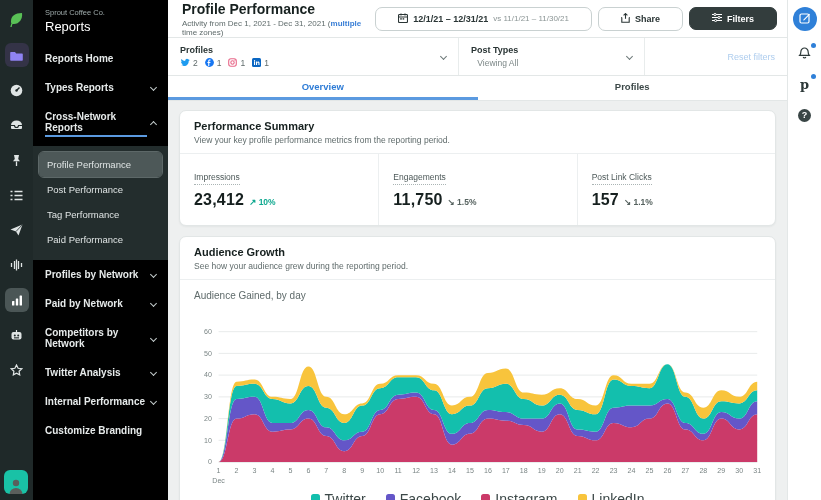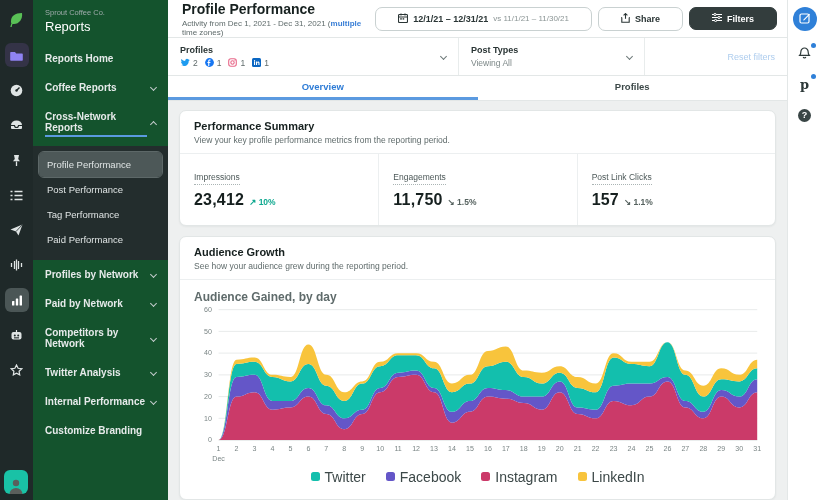--- a/index.html
+++ b/index.html
@@ -8,21 +8,21 @@
 
   
   .rail { width:33px; background:#1f2929; display:flex; flex-direction:column; align-items:center; padding-top:8px; gap:0; flex-shrink:0; position:relative; }
   .rail .ric { width:24px; height:24px; margin-bottom:11px; display:flex; align-items:center; justify-content:center; border-radius:6px; }
   .rail .ric svg { display:block; }
   .ric-active { background:#4b5656; border-radius:50%; }
   .ric-folder { background:#343347; }
   .rail .avatar { position:absolute; bottom:6px; left:4px; width:24px; height:24px; border-radius:6px; background:#19c2a6; overflow:hidden; display:flex; align-items:flex-end; justify-content:center; }
 
   
-  .sidebar { width:135px; background:#14532d; color:#e8ecec; flex-shrink:0; display:flex; flex-direction:column; font-size:10px; }
+  .sidebar { width:135px; background:#000000; color:#e8ecec; flex-shrink:0; display:flex; flex-direction:column; font-size:10px; }
   .sb-head { padding:8px 12px 10px; }
   .sb-org { font-size:7.5px; color:#9fabab; margin-bottom:2px; }
   .sb-title { font-size:13px; font-weight:normal; color:#fff; }
   .sb-item { display:flex; align-items:center; justify-content:space-between; padding:9px 12px; font-weight:bold; color:#e6eaea; cursor:pointer; }
   .sb-item .lbl.active-underline { border-bottom:2px solid #5b9ae0; padding-bottom:2px; }
   .sb-sub { background:#232d2d; padding:6px 6px 8px; }
   .sb-subitem { padding:7px 8px; font-size:9.5px; color:#dfe4e4; border-radius:5px; cursor:pointer; }
   .sb-subitem.sel { background:#4d5858; outline:1px solid #5d6868; }
   .chev { width:5px; height:5px; border-right:1.4px solid #c3cccc; border-bottom:1.4px solid #c3cccc; transform:rotate(45deg); display:inline-block; margin-left:4px; flex-shrink:0; }
   .chev.up { transform:rotate(-135deg); }
@@ -40,21 +40,21 @@
   .btn-dark { background:#333d3d; border-color:#333d3d; color:#fff; }
 
   .filterbar { background:#fff; border-bottom:1px solid #e3e7e7; display:flex; height:38px; flex-shrink:0; }
   .fb-sec { padding:5px 12px; display:flex; align-items:center; justify-content:space-between; border-right:1px solid #e8ecec; }
   .fb-profiles { width:47%; }
   .fb-posttypes { width:30%; }
   .fb-reset { flex:1; justify-content:flex-end; border-right:none; }
   .fb-label { font-size:9px; font-weight:bold; color:#2a3535; margin-bottom:3px; }
   .fb-counts { display:flex; align-items:center; gap:7px; font-size:8.5px; color:#5f6b6b; }
   .fb-counts .ni { display:flex; align-items:center; gap:3px; }
-  .fb-value { font-size:8.5px; color:#7c8787; }
+  .fb-value { font-size:8.5px; color:#7c8787;text-align:right; }
   .reset-link { font-size:9px; font-weight:normal; color:#aecdee; cursor:default; }
 
   .tabs { background:#fff; display:flex; height:25px; border-bottom:1px solid #e3e7e7; flex-shrink:0; }
   .tab { width:50%; display:flex; align-items:center; justify-content:center; font-size:9.5px; font-weight:bold; color:#3c4848; cursor:pointer; border-bottom:3px solid transparent; }
   .tab.active { color:#2e7cd6; border-bottom-color:#5b9ae0; }
 
   .content { flex:1; overflow:hidden; padding:9px 11px; }
   .card { background:#fff; border:1px solid #e2e6e6; border-radius:7px; box-shadow:0 1px 2px rgba(20,30,30,.05); margin-bottom:10px; }
   .card-head { padding:9px 14px 8px; border-bottom:1px solid #eceff0; }
   .card-title { font-size:11px; font-weight:bold; color:#16201f; }
@@ -64,21 +64,21 @@
   .metric { width:33.333%; padding:12px 14px 16px; border-left:1px solid #eceff0; }
   .metric:first-child { border-left:none; }
   .m-label { font-size:8.5px; color:#4c5858; display:inline-block; border-bottom:1px dotted #aab4b4; padding-bottom:2px; margin-bottom:6px; }
   .m-line { display:flex; align-items:baseline; gap:5px; }
   .m-value { font-size:16px; font-weight:bold; color:#16201f; letter-spacing:.2px; }
   .m-delta { font-size:8.5px; font-weight:bold; }
   .m-delta.up { color:#0ea88f; }
   .m-delta.down { color:#56625f; }
 
   .chart-wrap { padding:10px 14px 6px; }
-  .chart-label { font-size:12px; color:#5f6b6b; margin-bottom:0;font-weight:bold; }
+  .chart-label { font-size:10px; color:#5f6b6b; margin-bottom:25px; }
   .legend { display:flex; justify-content:center; gap:20px; padding:4px 0 8px; }
   .legend .li { display:flex; align-items:center; gap:5px; font-size:14px; color:#3c4848; }
   .legend .sw { width:9px; height:9px; border-radius:2.5px; display:inline-block; }
 
   
   .rrail { width:34px; background:#fff; border-left:1px solid #e3e7e7; flex-shrink:0; display:flex; flex-direction:column; align-items:center; padding-top:7px; gap:13px; }
   .compose { width:24px; height:24px; border-radius:50%; background:#2f80d8; display:flex; align-items:center; justify-content:center; cursor:pointer; }
   .rr-ic { position:relative; width:18px; height:18px; display:flex; align-items:center; justify-content:center; cursor:pointer; }
   .dot { position:absolute; top:-1px; right:-2px; width:5px; height:5px; border-radius:50%; background:#2f80d8; }
   .qmark { width:13px; height:13px; border-radius:50%; background:#394545; color:#fff; font-size:9px; font-weight:bold; display:flex; align-items:center; justify-content:center; }
@@ -179,21 +179,21 @@
 
   <div class="sidebar">
     <div class="sb-head">
       <div class="sb-org">Sprout Coffee Co.</div>
       <div class="sb-title">Reports</div>
     </div>
     <div class="sb-item">
       <span class="lbl">Reports Home</span>
     </div>
     <div class="sb-item">
-      <span class="lbl">Coffee Reports</span>
+      <span class="lbl">Types Reports</span>
       <span class="chev"></span>
     </div>
     <div class="sb-item">
       <span class="lbl active-underline">Cross-Network Reports</span>
       <span class="chev up"></span>
     </div>
     <div class="sb-sub">
       <div class="sb-subitem sel">Profile Performance</div>
       <div class="sb-subitem">Post Performance</div>
       <div class="sb-subitem">Tag Performance</div>

